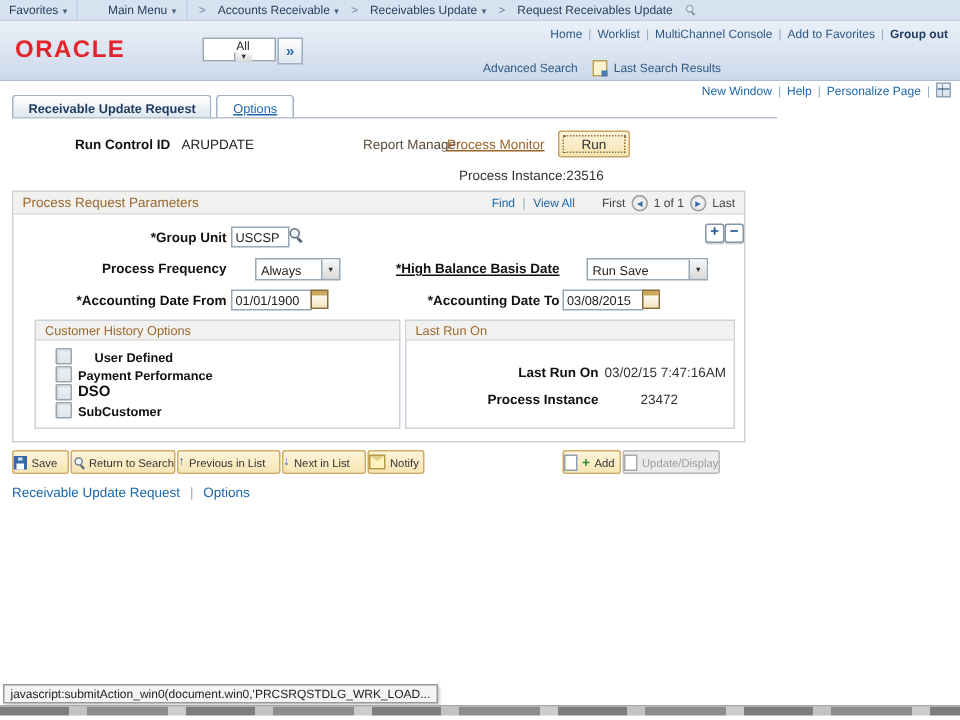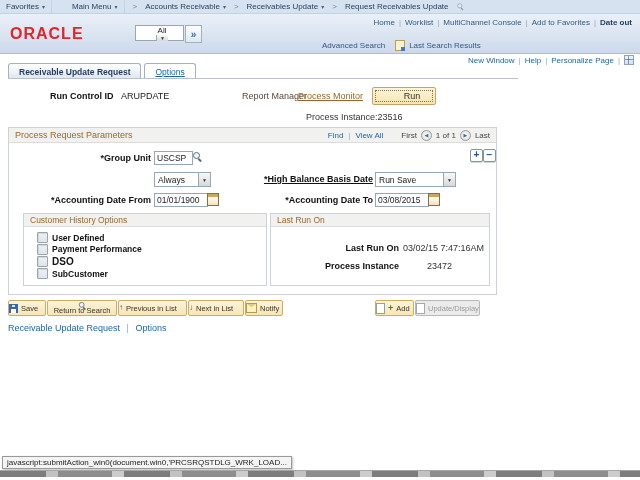--- a/index.html
+++ b/index.html
@@ -53,39 +53,39 @@
   .tab.active{background:linear-gradient(#ffffff,#dde5ef);color:#1d3a5f;font-weight:bold;}
   .tab.inactive{background:#fff;}
   .tab.inactive a{color:#1b65a8;text-decoration:underline;}
   .tabline{position:absolute;left:8px;top:78px;width:510px;height:1px;background:#b7c2cf;}
 
   
   .lbl{font-weight:bold;color:#111;}
   .runbtn{position:absolute;left:372px;top:87px;width:46px;height:16px;
     background:linear-gradient(#fdf4da,#f6e5b2);border:1px solid #c8a367;border-radius:2px;
     font-size:9px;color:#333;display:flex;align-items:center;justify-content:center;
-    outline:1px dotted #8a7340;outline-offset:-4px;cursor:pointer;padding-left:16px;}
+    outline:1px dotted #8a7340;outline-offset:-4px;cursor:pointer;}
 
   
   .groupbox{position:absolute;border:1px solid #ccd2d9;background:#fff;}
   .gb-head{height:14px;background:#f1f1ef;border-bottom:1px solid #dcdcda;
     display:flex;align-items:center;justify-content:space-between;padding:0 6px;}
   .gb-title{color:#9b672c;font-size:9px;}
   .gb-right{display:flex;align-items:center;gap:4px;font-size:8px;color:#444;}
   .navcirc{width:9px;height:9px;border-radius:50%;border:1px solid #9a9a9a;
     background:radial-gradient(#ffffff,#d8d8d8);display:inline-flex;align-items:center;
     justify-content:center;font-size:5px;color:#3a6ea5;}
   .pmbtn{position:absolute;width:11px;height:11px;background:#fff;border:1px solid #8494a5;
     border-radius:2px;color:#1d4f91;font-size:10px;font-weight:bold;line-height:9px;
     text-align:center;box-shadow:0 1px 0 #d5d5d5;cursor:pointer;}
   .flabel{position:absolute;text-align:right;font-weight:bold;color:#111;font-size:9px;}
   .tbox{position:absolute;height:12px;border:1px solid #98a7b6;background:#fff;
     font-size:8.5px;display:flex;align-items:center;padding:0 2px;color:#222;}
   .selbox{position:absolute;height:13px;border:1px solid #98a7b6;background:#fff;
-    display:flex;align-items:center;justify-content:space-between;font-size:8.5px;}
+    display:flex;align-items:center;justify-content:space-between;font-size:8.5px;margin-left:16px;}
   .selbox .val{padding-left:3px;}
 
   
   .mag{position:relative;display:inline-block;width:11px;height:11px;}
   .mag::before{content:"";position:absolute;left:1px;top:1px;width:5px;height:5px;
     border:1.5px solid #5a6b7a;border-radius:50%;background:#eef4fa;}
   .mag::after{content:"";position:absolute;left:7px;top:7px;width:4px;height:2px;
     background:#5a6b7a;transform:rotate(45deg);transform-origin:0 0;}
   .cal{position:absolute;width:10px;height:11px;border:1px solid #8a6d3b;
     background:linear-gradient(#fdf8ea 40%,#f3e3bd);}
@@ -179,21 +179,21 @@
     </div>
     <div class="toplinks">
       <a>Home</a>
         <span class="sep">|</span>
       <a>Worklist</a>
         <span class="sep">|</span>
       <a>MultiChannel Console</a>
         <span class="sep">|</span>
       <a>Add to Favorites</a>
         <span class="sep">|</span>
-      <a class="signout">Date out</a>
+      <a class="signout">Group out</a>
     </div>
     <div class="searchlinks">
       <a>Advanced Search</a>
       <span class="lsricon" style="margin-left:6px;"></span>
       <a>Last Search Results</a>
     </div>
   </div>
 
   <div class="pagebar">
     <a>New Window</a>
@@ -242,20 +242,21 @@
 
     <div class="pmbtn" style="left:461px;top:21px;">+</div>
     <div class="pmbtn" style="left:474px;top:21px;">−</div>
 
     <span class="flabel" style="left:0;top:25px;width:142px;">*Group Unit</span>
     <div class="tbox" style="left:145px;top:23px;width:33px;">
       <span>USCSP</span>
     </div>
     <span class="mag" style="position:absolute;left:183px;top:23px;"></span>
 
+    <span class="flabel" style="left:0;top:46px;width:142px;">Process Frequency</span>
     <div class="selbox" style="left:145px;top:44px;width:55px;">
       <span class="val">Always</span>
       <span class="ddbtn">▼</span>
     </div>
     <span class="flabel" style="left:210px;top:46px;width:154px;text-decoration:underline;">*High Balance Basis Date</span>
     <div class="selbox" style="left:366px;top:44px;width:79px;">
       <span class="val">Run Save</span>
       <span class="ddbtn">▼</span>
     </div>
 
@@ -267,25 +268,25 @@
     <span class="flabel" style="left:210px;top:67px;width:154px;">*Accounting Date To</span>
     <div class="tbox" style="left:366px;top:65px;width:48px;">
       <span>03/08/2015</span>
     </div>
     <span class="cal" style="left:419px;top:65px;"></span>
 
     <div class="groupbox" style="left:14px;top:85px;width:242px;height:71px;">
       <div class="gb-head" style="height:12px;">
         <span class="gb-title" style="font-size:8.5px;">Customer History Options</span>
       </div>
-      <div style="position:absolute;left:13px;top:18px;display:flex;align-items:center;gap:4px;">
+      <div style="position:absolute;left:13px;top:18px;display:flex;align-items:center;gap:15px;">
         <span class="chk"></span>
         <span class="lbl" style="font-size:8.5px;">User Defined</span>
       </div>
-      <div style="position:absolute;left:13px;top:30px;display:flex;align-items:flex-start;gap:4px;">
+      <div style="position:absolute;left:13px;top:30px;display:flex;align-items:center;gap:4px;">
         <span class="chk"></span>
         <span class="lbl" style="font-size:8.5px;">Payment Performance</span>
       </div>
       <div style="position:absolute;left:13px;top:42px;display:flex;align-items:center;gap:4px;">
         <span class="chk"></span>
         <span class="lbl" style="font-size:10px;">DSO</span>
       </div>
       <div style="position:absolute;left:13px;top:54px;display:flex;align-items:center;gap:4px;">
         <span class="chk"></span>
         <span class="lbl" style="font-size:8.5px;">SubCustomer</span>
@@ -300,21 +301,21 @@
       <span style="position:absolute;left:132px;top:29px;color:#333;">03/02/15  7:47:16AM</span>
       <span class="flabel" style="left:0;top:47px;width:128px;">Process Instance</span>
       <span style="position:absolute;left:156px;top:47px;color:#333;">23472</span>
     </div>
   </div>
 
   <div class="tbtn" style="left:8px;width:36px;">
     <span class="floppy"></span>
     <span>Save</span>
   </div>
-  <div class="tbtn" style="left:47px;width:68px;flex-direction:column;">
+  <div class="tbtn" style="left:47px;width:68px;">
     <span class="mag" style="transform:scale(.8);"></span>
     <span>Return to Search</span>
   </div>
   <div class="tbtn" style="left:118px;width:67px;">
     <span class="arrow">↑</span>
     <span>Previous in List</span>
   </div>
   <div class="tbtn" style="left:188px;width:54px;">
     <span class="arrow">↓</span>
     <span>Next in List</span>

